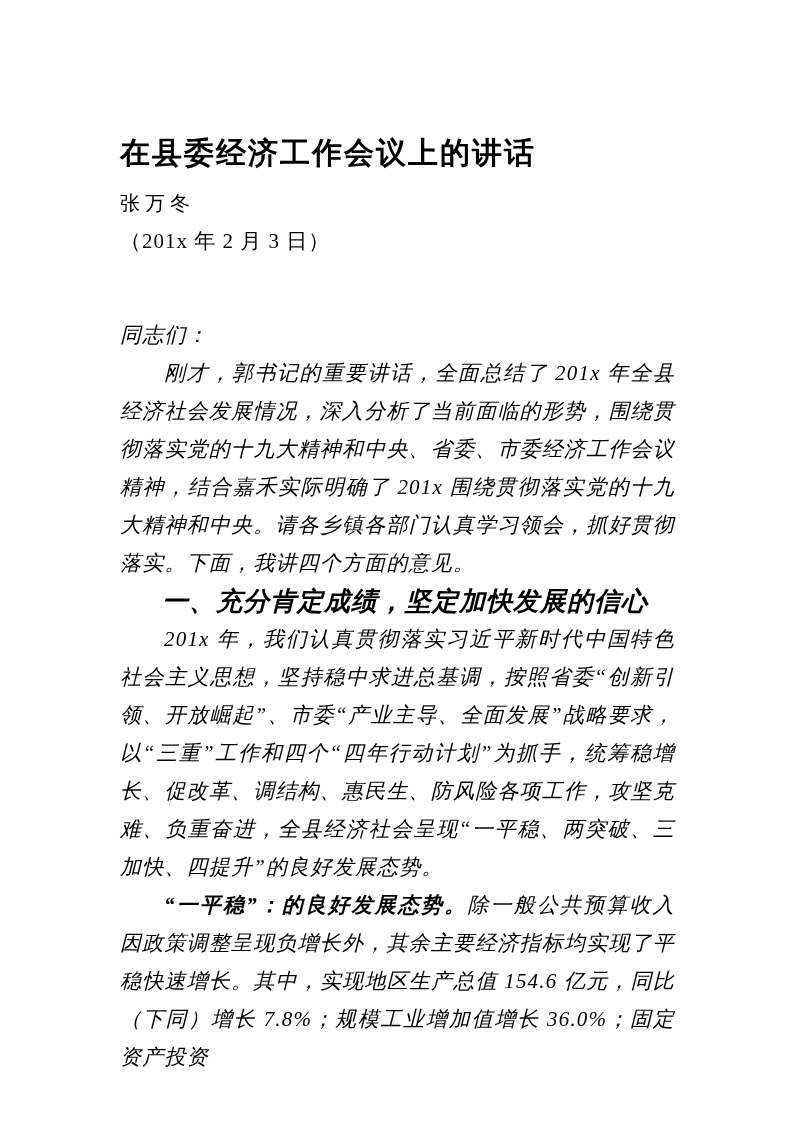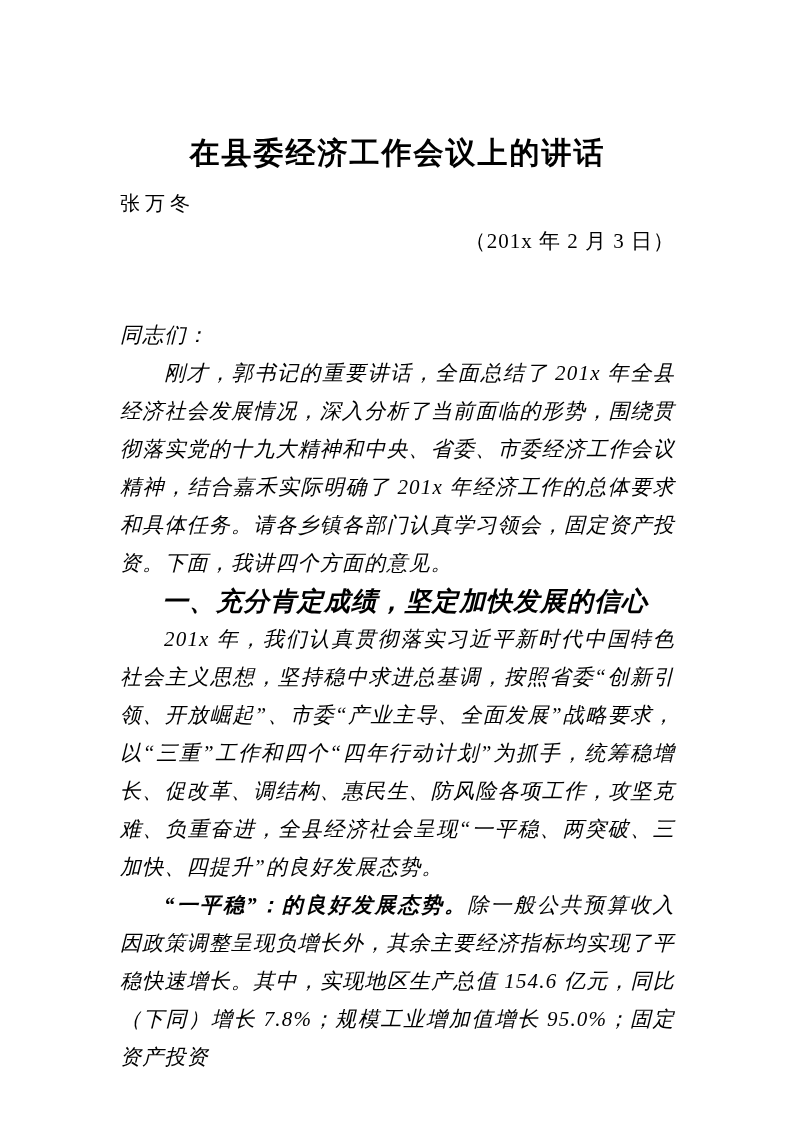--- a/index.html
+++ b/index.html
@@ -17,34 +17,33 @@
     overflow: hidden;
     box-sizing: border-box;
     padding: 134px 118px 0 120px;
     font-family: "Liberation Serif", serif;
   }
   .doc-title {
     margin: 0;
     font-size: 30px;
     line-height: 38px;
     font-weight: 700;
-    text-align: center;
     letter-spacing: 2px;
   }
   .doc-author {
     margin-top: 18px;
     font-size: 20px;
     line-height: 26px;
     letter-spacing: 5px;
   }
   .doc-date {
     margin-top: 12px;
     font-size: 21px;
     line-height: 26px;
-    text-align: right;
+    text-align: left;
     letter-spacing: 1px;
   }
   .doc-body {
     margin-top: 62px;
     font-style: italic;
   }
   .doc-body p {
     margin: 0;
     font-size: 21px;
     line-height: 38px;
@@ -75,22 +74,22 @@
   <h1 class="doc-title">在县委经济工作会议上的讲话</h1>
 
   <div class="doc-author">张万冬</div>
 
   <div class="doc-date">（201x 年 2 月 3 日）</div>
 
   <div class="doc-body">
 
     <p>同志们：</p>
 
-    <p class="para-indent">刚才，郭书记的重要讲话，全面总结了 201x 年全县经济社会发展情况，深入分析了当前面临的形势，围绕贯彻落实党的十九大精神和中央、省委、市委经济工作会议精神，结合嘉禾实际明确了 201x 年经济工作的总体要求和具体任务。请各乡镇各部门认真学习领会，固定资产投资。下面，我讲四个方面的意见。</p>
+    <p class="para-indent">刚才，郭书记的重要讲话，全面总结了 201x 年全县经济社会发展情况，深入分析了当前面临的形势，围绕贯彻落实党的十九大精神和中央、省委、市委经济工作会议精神，结合嘉禾实际明确了 201x 围绕贯彻落实党的十九大精神和中央。请各乡镇各部门认真学习领会，抓好贯彻落实。下面，我讲四个方面的意见。</p>
 
     <h2 class="section-heading">一、充分肯定成绩，坚定加快发展的信心</h2>
 
     <p class="para-indent">201x 年，我们认真贯彻落实习近平新时代中国特色社会主义思想，坚持稳中求进总基调，按照省委“创新引领、开放崛起”、市委“产业主导、全面发展”战略要求，以“三重”工作和四个“四年行动计划”为抓手，统筹稳增长、促改革、调结构、惠民生、防风险各项工作，攻坚克难、负重奋进，全县经济社会呈现“一平稳、两突破、三加快、四提升”的良好发展态势。</p>
 
-    <p class="para-indent"><span class="lead-bold">“一平稳”：的良好发展态势。</span><span>除一般公共预算收入因政策调整呈现负增长外，其余主要经济指标均实现了平稳快速增长。其中，实现地区生产总值 154.6 亿元，同比（下同）增长 7.8%；规模工业增加值增长 95.0%；固定资产投资</span></p>
+    <p class="para-indent"><span class="lead-bold">“一平稳”：的良好发展态势。</span><span>除一般公共预算收入因政策调整呈现负增长外，其余主要经济指标均实现了平稳快速增长。其中，实现地区生产总值 154.6 亿元，同比（下同）增长 7.8%；规模工业增加值增长 36.0%；固定资产投资</span></p>
 
   </div>
 </div>
 
 </body></html>

